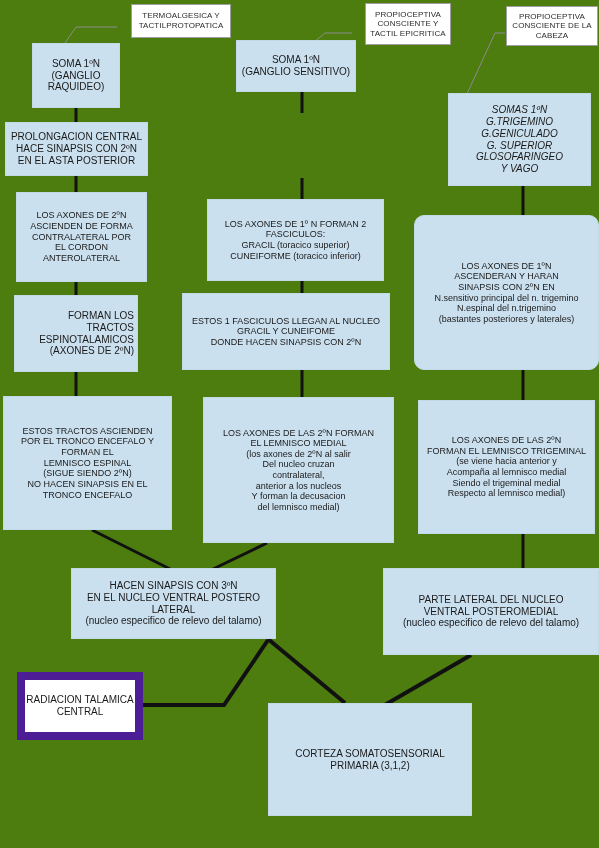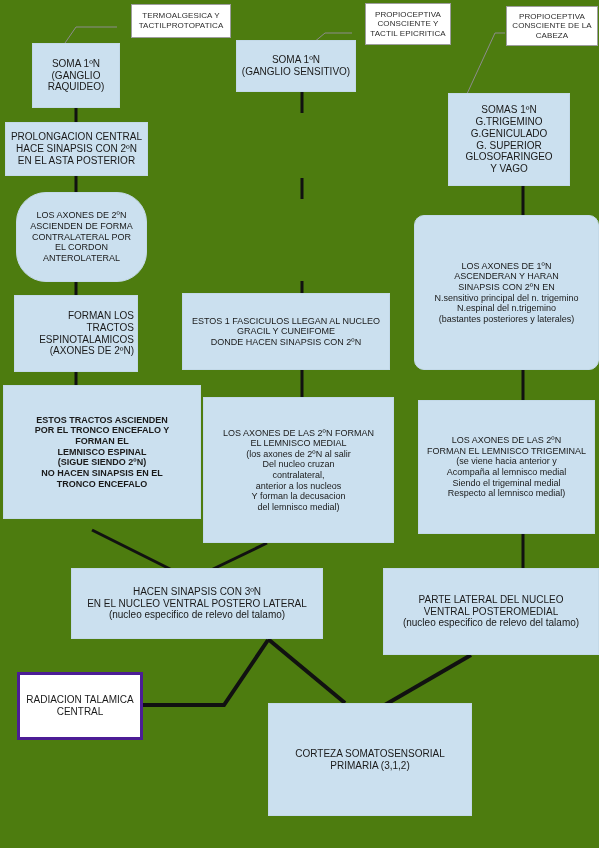--- a/index.html
+++ b/index.html
@@ -50,21 +50,21 @@
     white-space:pre-line;
     font-size:8px;
     letter-spacing:0.1px;
     padding:1px 2px;
     z-index:3;
   }
   .plain{
     position:absolute;
     box-sizing:border-box;
     background:#ffffff;
-    border:3px solid #4c1d95;
+    border:8px solid #4c1d95;
     display:flex;
     align-items:center;
     justify-content:center;
     text-align:center;
     color:#1a1a1a;
     line-height:1.2;
     white-space:pre-line;
     z-index:4;
   }
   .fs9{font-size:9px;}
@@ -117,78 +117,82 @@
 CABEZA</div>
 
   <div class="node fs10" style="left:32px; top:43px; width:88px; height:65px;">SOMA 1ºN
 (GANGLIO
 RAQUIDEO)</div>
 
   <div class="node fs10" style="left:5px; top:122px; width:143px; height:54px;">PROLONGACION CENTRAL
 HACE SINAPSIS CON 2ºN
 EN EL ASTA POSTERIOR</div>
 
-  <div class="node fs9" style="left:16px; top:192px; width:131px; height:90px;border-radius:30px;">LOS AXONES DE 2ºN
+  <div class="node fs9" style="left:16px; top:192px; width:131px; height:90px;">LOS AXONES DE 2ºN
 ASCIENDEN DE FORMA
 CONTRALATERAL POR
 EL CORDON
 ANTEROLATERAL</div>
 
   <div class="node fs10" style="left:14px; top:295px; width:124px; height:77px;text-align:right;">FORMAN LOS TRACTOS
 ESPINOTALAMICOS
 (AXONES DE 2ºN)</div>
 
-  <div class="node fs9" style="left:3px; top:385px; width:198px; height:134px;font-weight:bold;">ESTOS TRACTOS ASCIENDEN
+  <div class="node fs9" style="left:3px; top:396px; width:169px; height:134px;">ESTOS TRACTOS ASCIENDEN
 POR EL TRONCO ENCEFALO Y
 FORMAN EL
 LEMNISCO ESPINAL
 (SIGUE SIENDO 2ºN)
 NO HACEN SINAPSIS EN EL
 TRONCO ENCEFALO</div>
 
   <div class="node fs10" style="left:236px; top:40px; width:120px; height:52px;">SOMA 1ºN
 (GANGLIO SENSITIVO)</div>
 
 
+  <div class="node fs9" style="left:207px; top:199px; width:177px; height:82px;">LOS AXONES DE 1º N FORMAN 2
+FASCICULOS:
+GRACIL (toracico superior)
+CUNEIFORME (toracico inferior)</div>
 
   <div class="node fs9" style="left:182px; top:293px; width:208px; height:77px;">ESTOS 1 FASCICULOS LLEGAN AL NUCLEO
 GRACIL Y CUNEIFOME
 DONDE HACEN SINAPSIS CON 2ºN</div>
 
   <div class="node fs9" style="left:203px; top:397px; width:191px; height:146px;">LOS AXONES DE LAS 2ºN FORMAN
 EL LEMNISCO MEDIAL
 (los axones de 2ºN al salir
 Del nucleo cruzan
 contralateral,
 anterior a los nucleos
 Y forman la decusacion
 del lemnisco medial)</div>
 
-  <div class="node fs10" style="left:448px; top:93px; width:122px; height:93px;">SOMAS 1ºN
+  <div class="node fs10" style="left:448px; top:93px; width:143px; height:93px;font-style:italic;">SOMAS 1ºN
 G.TRIGEMINO
 G.GENICULADO
 G. SUPERIOR
 GLOSOFARINGEO
 Y VAGO</div>
 
   <div class="node fs9" style="left:414px; top:215px; width:185px; height:155px;border-radius:10px;">LOS AXONES DE 1ºN
 ASCENDERAN Y HARAN
 SINAPSIS CON 2ºN EN
 N.sensitivo principal del n. trigemino
 N.espinal del n.trigemino
 (bastantes posteriores y laterales)</div>
 
   <div class="node fs9" style="left:418px; top:400px; width:177px; height:134px;">LOS AXONES DE LAS 2ºN
 FORMAN EL LEMNISCO TRIGEMINAL
 (se viene hacia anterior y
 Acompaña al lemnisco medial
 Siendo el trigeminal medial
 Respecto al lemnisco medial)</div>
 
-  <div class="node fs10" style="left:71px; top:568px; width:252px; height:71px;">HACEN SINAPSIS CON 3ºN
+  <div class="node fs10" style="left:71px; top:568px; width:205px; height:71px;">HACEN SINAPSIS CON 3ºN
 EN EL NUCLEO VENTRAL POSTERO LATERAL
 (nucleo especifico de relevo del talamo)</div>
 
   <div class="node fs10" style="left:383px; top:568px; width:216px; height:87px;">PARTE LATERAL DEL NUCLEO
 VENTRAL POSTEROMEDIAL
 (nucleo especifico de relevo del talamo)</div>
 
   <div class="plain fs10" style="left:17px; top:672px; width:126px; height:68px;">RADIACION TALAMICA
 CENTRAL</div>
 

